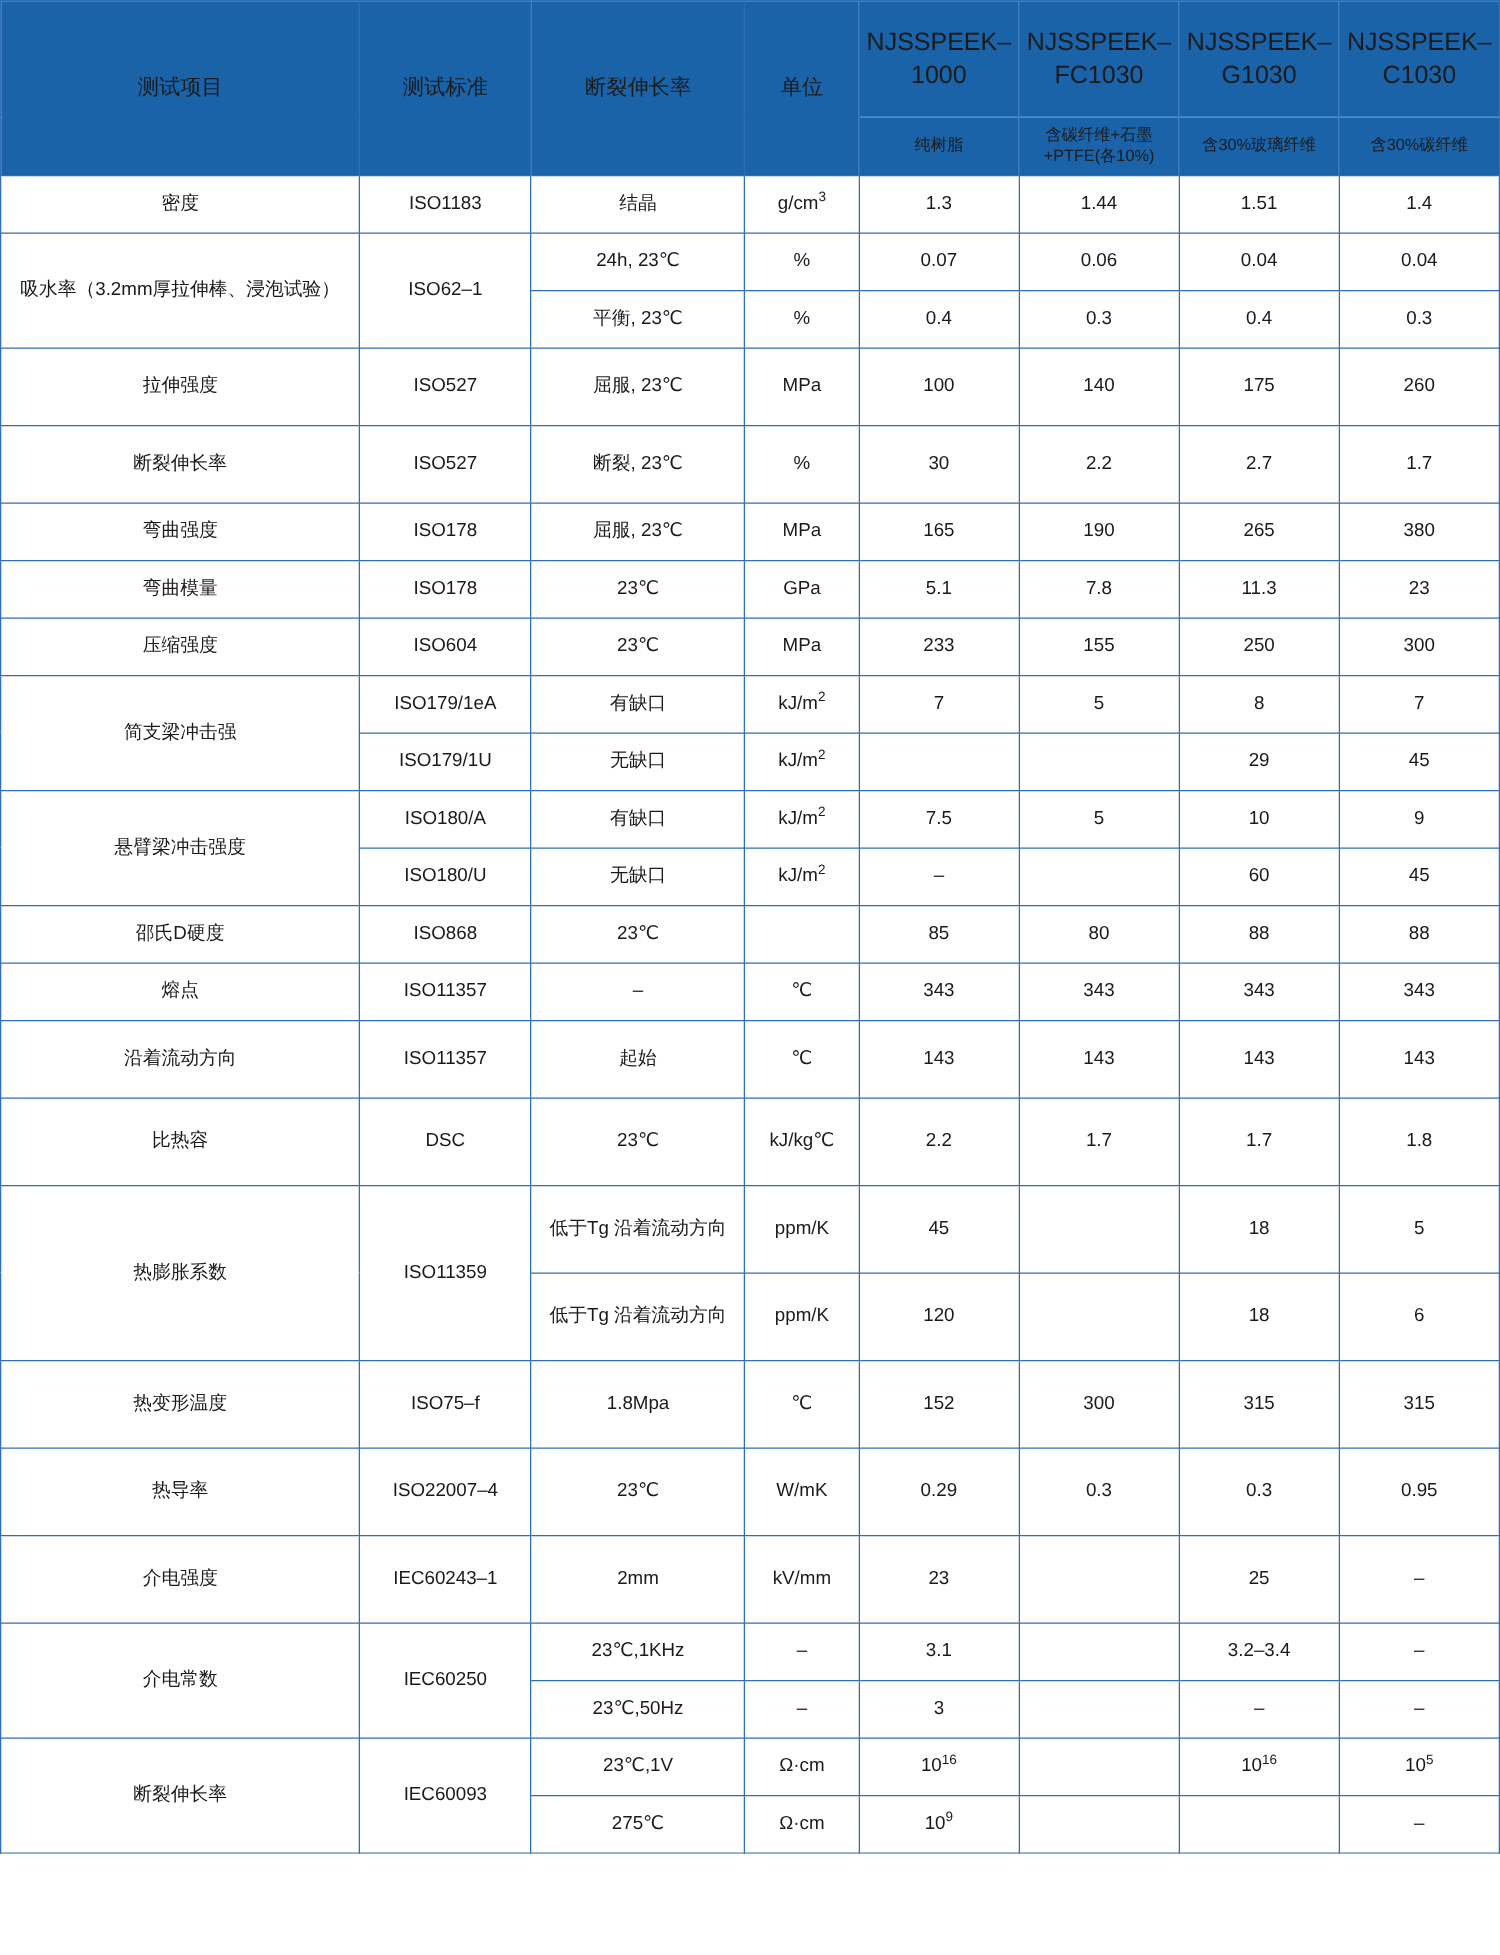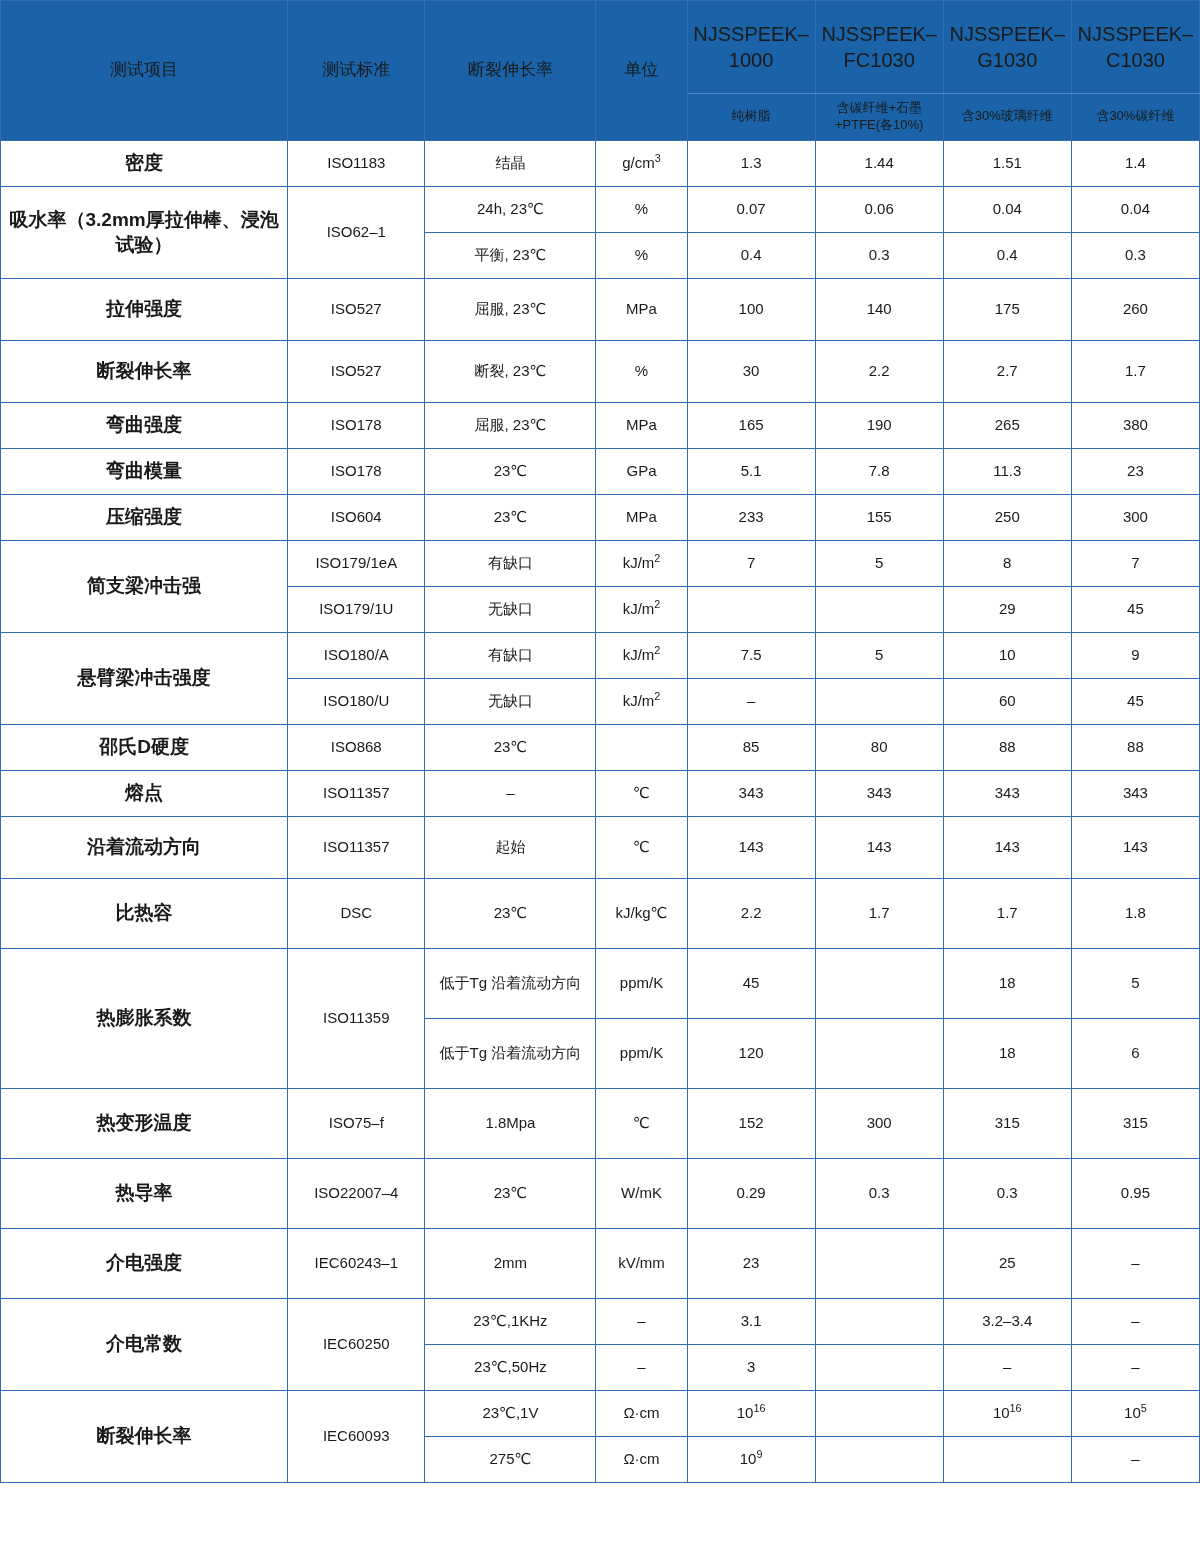--- a/index.html
+++ b/index.html
@@ -46,22 +46,21 @@
     padding: 20px 2px;
     border-bottom: 1px solid #4b8cc9;
   }
   thead th.prod-desc {
     font-size: 13px;
     line-height: 1.3;
     padding: 6px 2px;
     border-top: 1px solid #4b8cc9;
   }
   tbody td.item {
-    font-size: 19px;
-    font-weight: bold;
+    font-size: 15px;
   }
   tbody td.val {
     font-size: 15px;
   }
   .rowh-2 { height: 46px; }
   .rowh-3 { height: 62px; }
   .rowh-4 { height: 70px; }
   sup {
     font-size: 0.72em;
     vertical-align: super;

